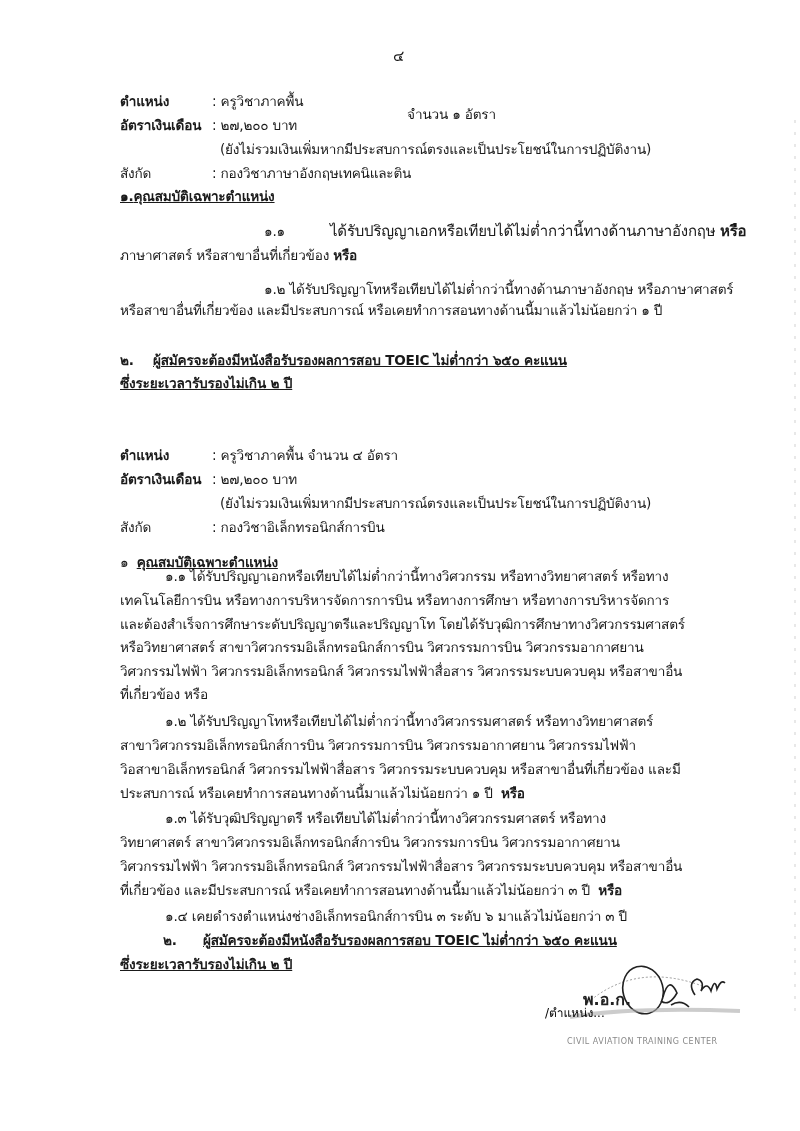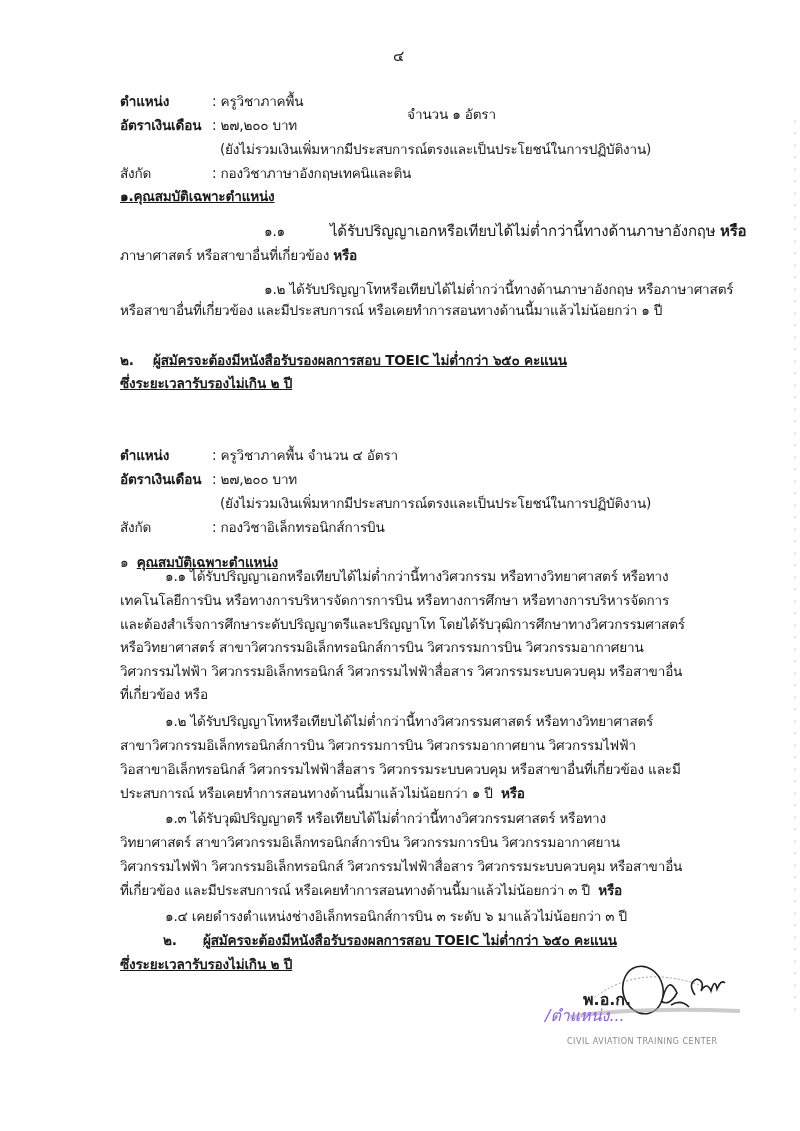--- a/index.html
+++ b/index.html
@@ -11,21 +11,21 @@
     .abs { position: absolute; white-space: nowrap; }
     .page-num { left: 393px; top: 44px; font-size: 15px; }
     .line { font-size: 13.6px; line-height: 20px; letter-spacing: -0.2px; }
     .label { font-weight: bold; text-align: center; }
     .b { font-weight: bold; }
     .hdr { font-weight: bold; text-decoration: underline; }
     .stamp {
       position: absolute; left: 545px; top: 965px; width: 250px; height: 100px;
     }
     .stamp-text { position: absolute; left: 22px; top: 58px; font-size: 8px; color: #888; letter-spacing: 0.5px; white-space: nowrap; }
-    .slash-text { position: absolute; left: 0px; top: 22px; font-size: 16px; color: #8b5cf6; white-space: nowrap; font-style: italic; }
+    .slash-text { position: absolute; left: 0px; top: 22px; font-size: 12px; color: #000000; white-space: nowrap; }
     .edge-dots { position: absolute; right: 4px; top: 120px; width: 2px; height: 900px;
       background: repeating-linear-gradient(#e8e8e8 0 3px, transparent 3px 12px); }
   </style>
 </head>
 <body>
 
 <div>
 
   <div class="abs page-num">๔</div>
 

